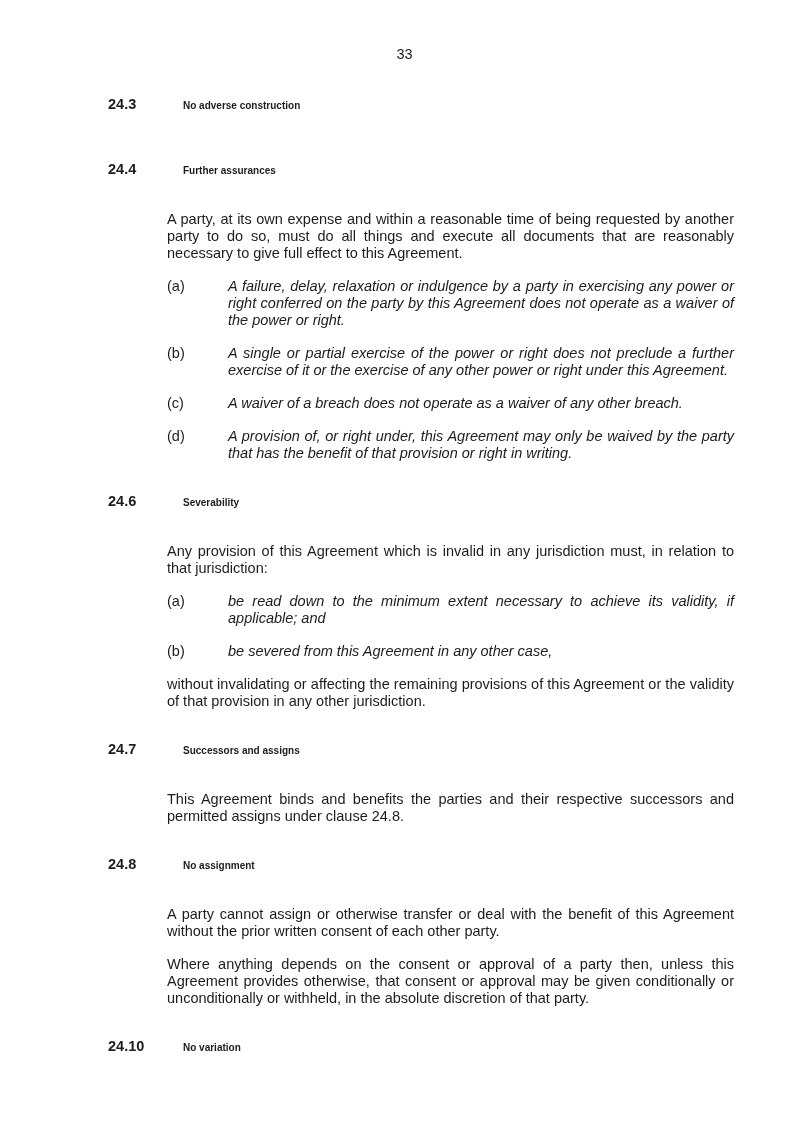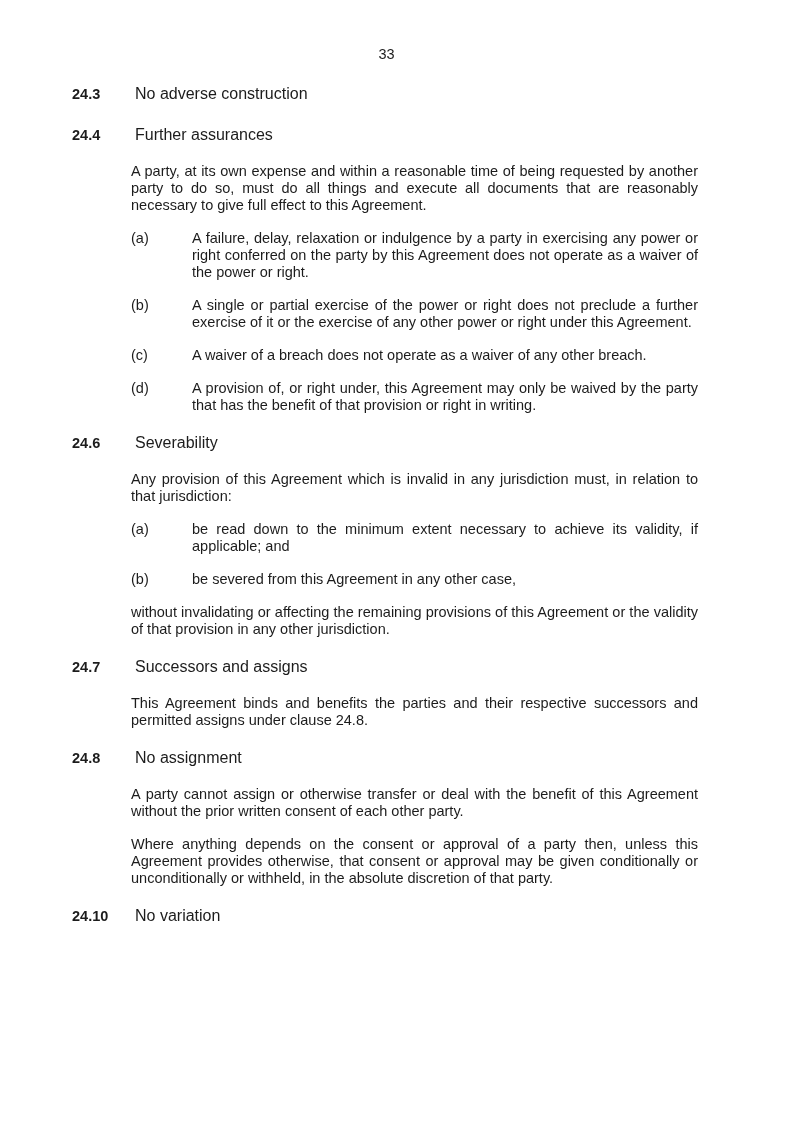--- a/index.html
+++ b/index.html
@@ -12,60 +12,61 @@
     width: 793px;
     height: 1122px;
     margin: 0 auto;
     background: #ffffff;
     color: #1c1c1c;
     font-family: "Liberation Sans", "DejaVu Sans", sans-serif;
     font-size: 14.5px;
     line-height: 17px;
     overflow: hidden;
     box-sizing: border-box;
-    padding: 46px 75px 0 72px; 
+    padding: 46px 75px 0 108px; 
   }
   .page-number {
     text-align: center;
     margin: 0 0 18px 0;
     
     margin-left: -17px;
   }
   .clause { margin: 0; }
   .clause-head {
     display: flex;
     align-items: baseline;
     margin: 16px 0 0 0;
     font-weight: bold;
   }
   .clause-num {
     flex: 0 0 59px;  
   }
   .clause-title {
-    margin: 4px;
-    font-size: 16px;
+    margin: 16px;
+    font-size: 10px;
     line-height: 17px;
-    font-weight: normal;
+    font-weight: bold;
   }
   .body-para {
     margin: 16px 0 0 59px;
     width: 567px;      
     text-align: justify;
   }
   .sub-item {
     display: flex;
     margin: 16px 0 0 59px;
     width: 567px;
   }
   .sub-label {
     flex: 0 0 61px;    
   }
   .sub-text {
     flex: 1 1 auto;
     text-align: justify;
+    font-style: italic;
   }
 </style>
 </head>
 <body>
 
 <div class="page">
   <div class="page-number">33</div>
   <main id="document-body">
       <section class="clause">
         <div class="clause-head">

